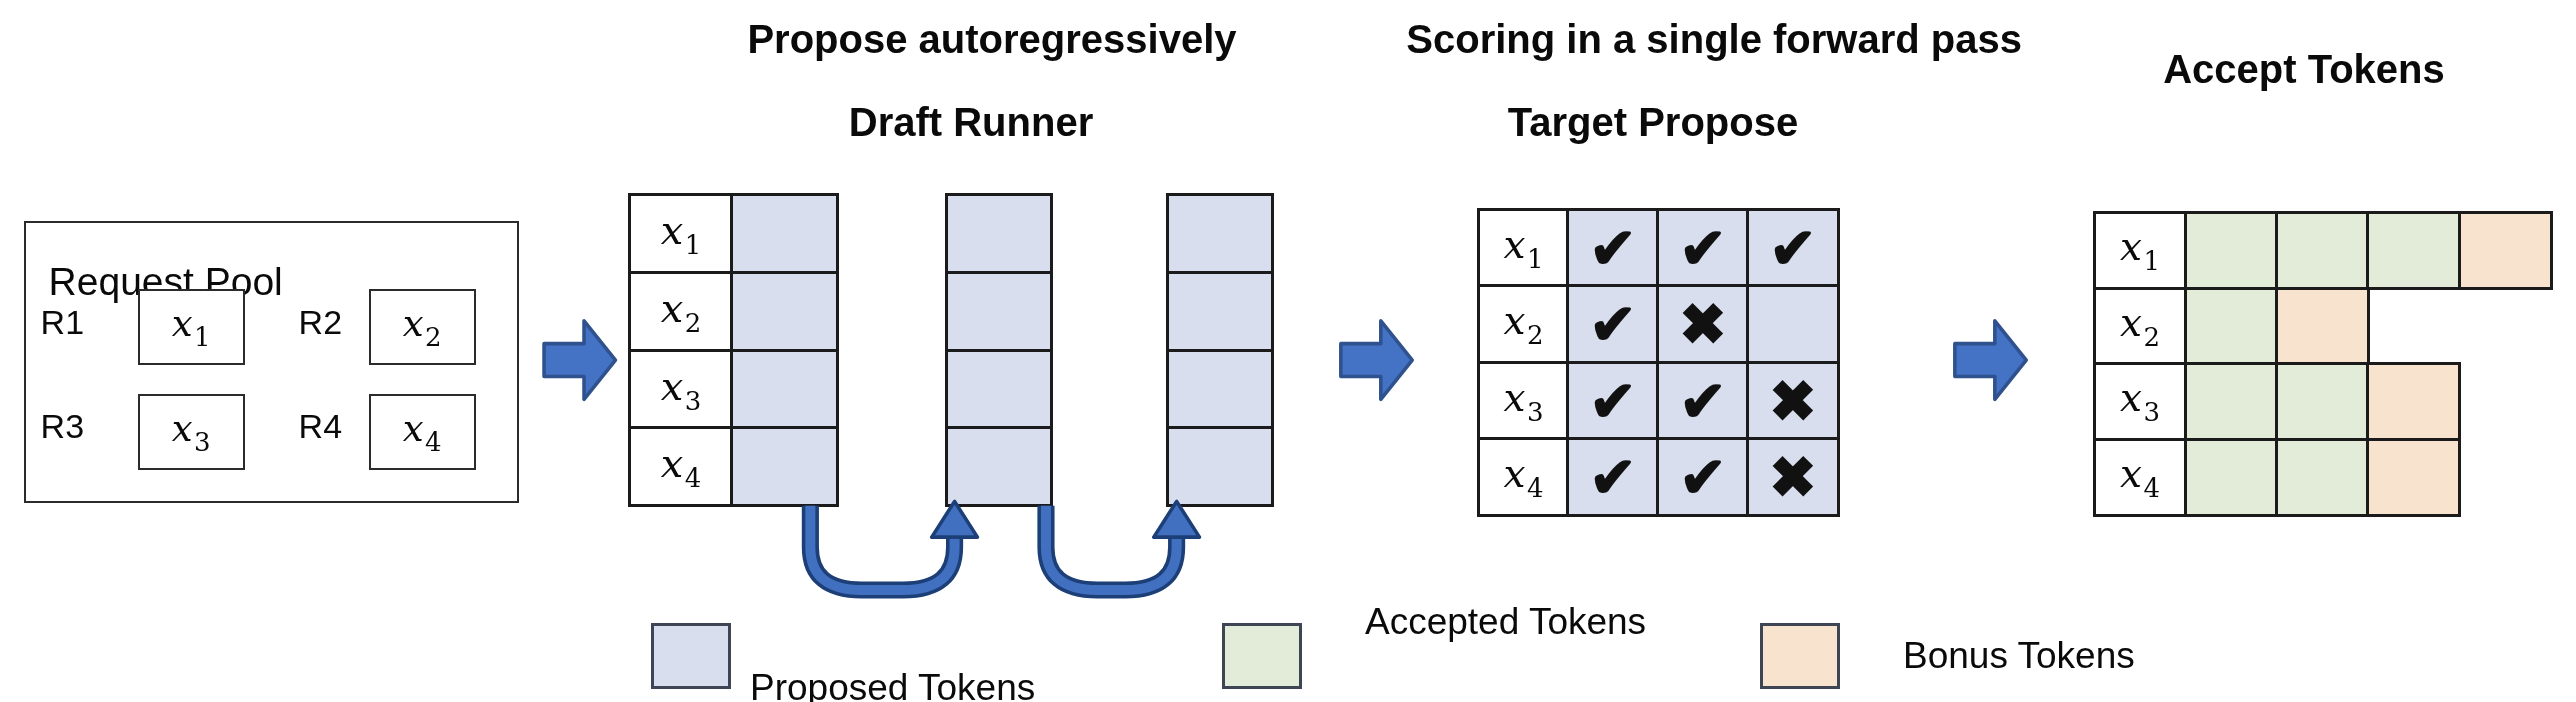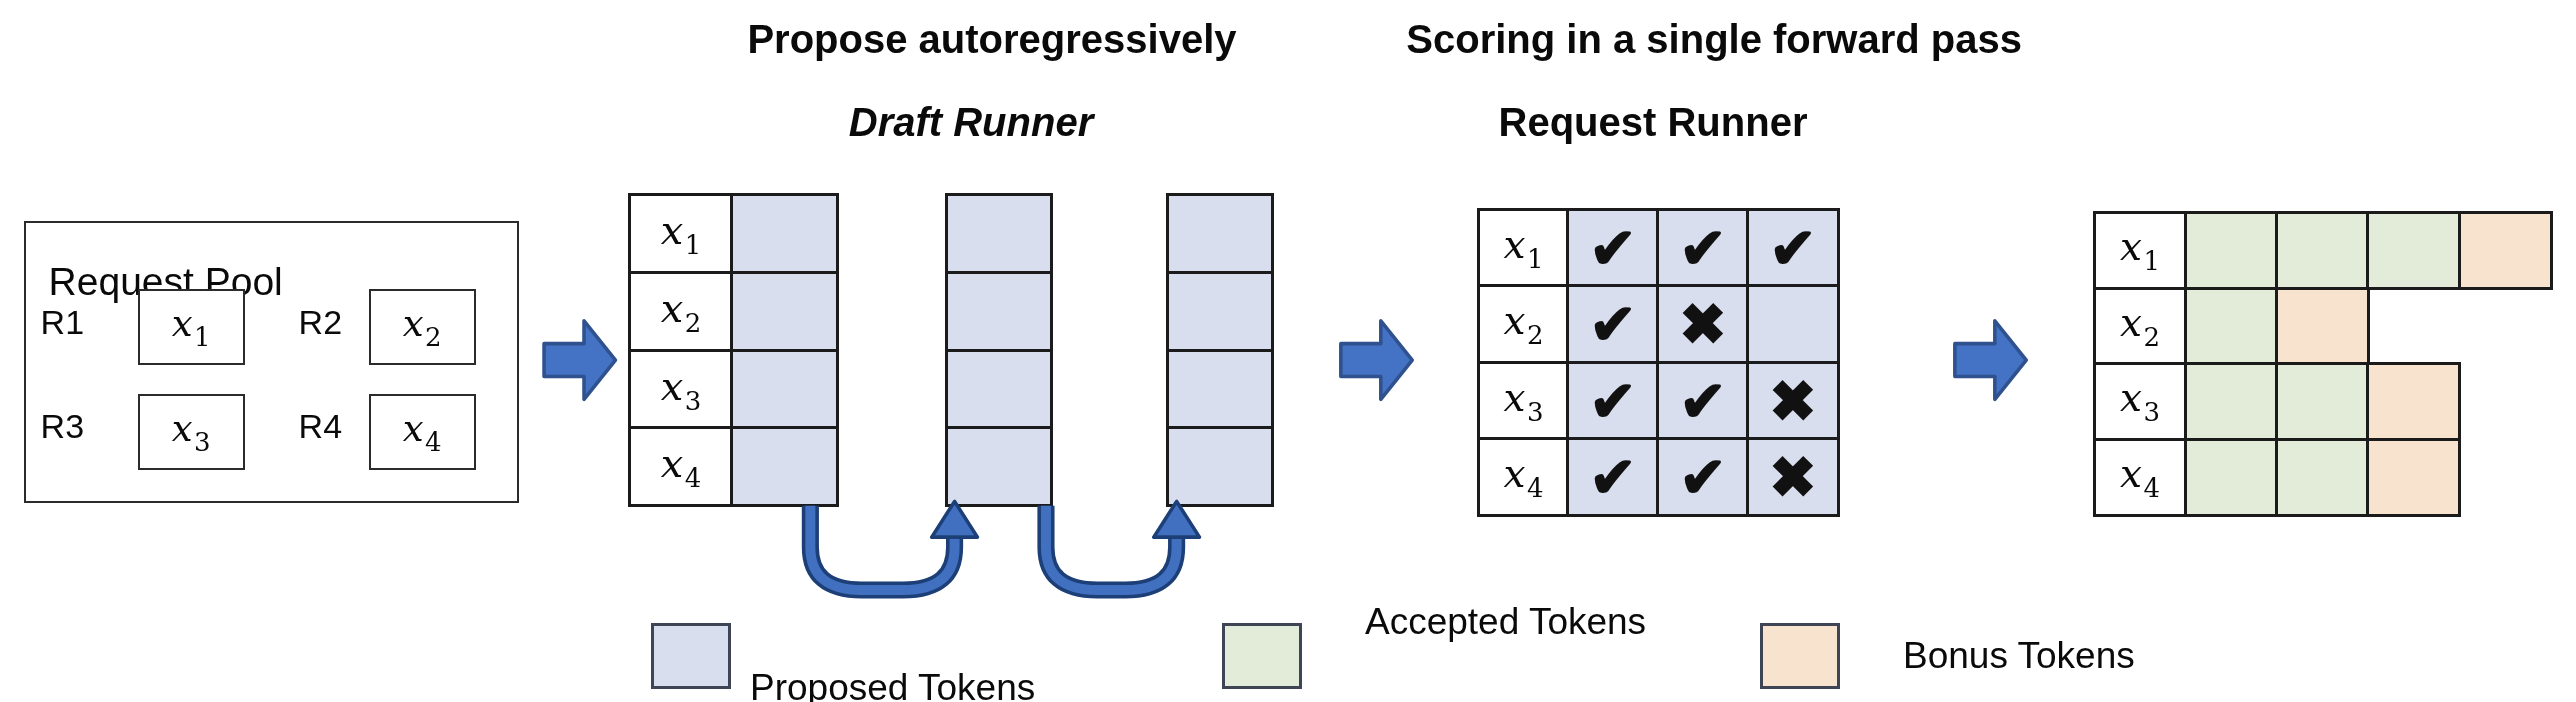--- a/index.html
+++ b/index.html
@@ -12,21 +12,21 @@
     --curve-fill:#4170C0;
     --curve-border:#1D3F77;
     --text:#0A0A0A;
   }
   html,body{margin:0;padding:0;background:#ffffff;}
   body{width:2576px;height:703px;overflow:hidden;font-family:"Liberation Sans",sans-serif;color:var(--text);}
   .canvas{position:relative;width:2576px;height:703px;background:#ffffff;}
 
   .title{position:absolute;text-align:center;font-size:40px;font-weight:600;letter-spacing:0px;white-space:nowrap;}
   .t-propose{left:635px;top:17px;width:714px;}
-  .t-draft{left:614px;top:100px;width:714px;font-style:italic;}
+  .t-draft{left:614px;top:100px;width:714px;}
   .t-scoring{left:1308px;top:17px;width:714px;text-align:right;}
   .t-target{left:1296px;top:100px;width:714px;}
   .t-accept{left:2090px;top:47px;width:428px;}
 
   
   .pool{position:absolute;left:23.6px;top:221px;width:491px;height:278px;border:2.9px solid #2B2B2B;background:#fff;box-sizing:content-box;}
   .pool-title{position:absolute;left:23px;top:37px;font-size:39px;font-weight:400;}
   .r-label{position:absolute;font-size:34px;font-weight:400;}
   .token-box{position:absolute;width:107px;height:76px;border:2.9px solid #2B2B2B;background:#fff;display:flex;align-items:center;justify-content:center;box-sizing:border-box;}
 
@@ -48,21 +48,22 @@
   .legend-label{position:absolute;font-size:37px;font-weight:400;white-space:nowrap;}
 </style>
 </head>
 <body>
 
 <div class="canvas">
 
   <div class="title t-propose">Propose autoregressively</div>
   <div class="title t-draft">Draft Runner</div>
   <div class="title t-scoring">Scoring in a single forward pass</div>
-  <div class="title t-target">Request Runner</div>
+  <div class="title t-target">Target Propose</div>
+  <div class="title t-accept">Accept Tokens</div>
 
   <div class="pool">
     <div class="pool-title">Request Pool</div>
     <div id="pool-items">
         <span class="r-label" style="left: 15px; top: 80px;">R1</span>
         <span class="token-box" style="left: 112px; top: 66px;">
           <span class="math" style="font-size: 37px;"><i>x</i><sub>1</sub></span>
         </span>
         <span class="r-label" style="left: 273px; top: 80px;">R2</span>
         <span class="token-box" style="left: 343px; top: 66px;">

